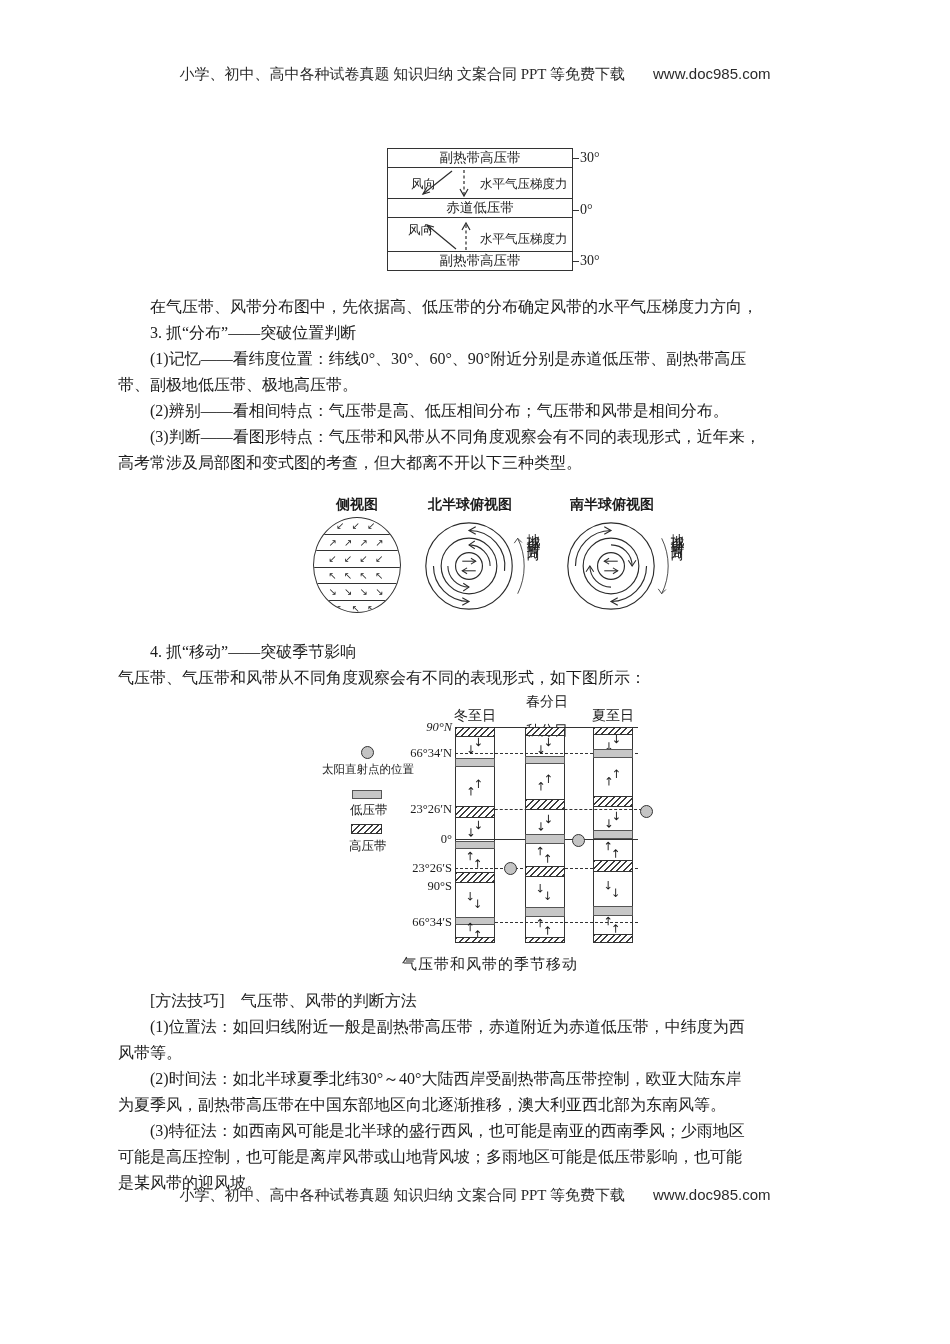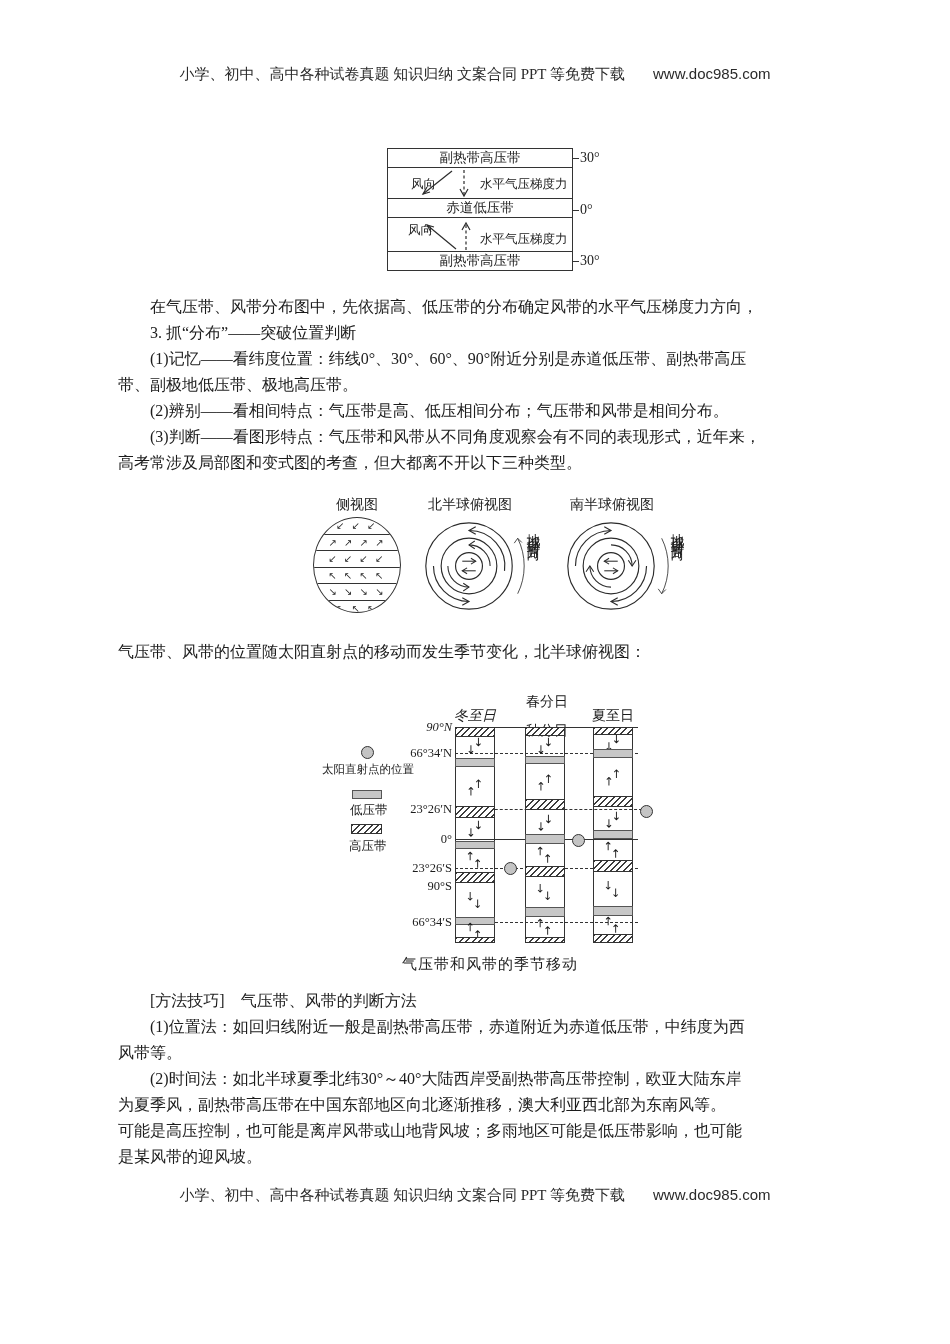--- a/index.html
+++ b/index.html
@@ -13,21 +13,21 @@
   .ind{padding-left:32px;}
   
   #pdg{left:387px;top:148px;width:186px;height:123px;border:1px solid #333;box-sizing:border-box;}
   #pdg .row{position:relative;border-bottom:1px solid #333;box-sizing:border-box;}
   #pdg .row:last-child{border-bottom:none;}
   #pdg .belt{text-align:center;font-size:13.5px;}
   .ticklbl{font-size:14px;font-family:"Liberation Serif",serif;}
   .tick{width:6px;height:1px;background:#333;}
   .dlab{font-size:12.5px;white-space:nowrap;}
   
-  .vtitle{font-size:14px;text-align:center;width:100px;}
+  .vtitle{font-size:14px;text-align:center;width:100px;font-weight:bold;}
   #sideview{left:313px;top:517px;width:88px;height:96px;border:1.3px solid #333;border-radius:50%;
             overflow:hidden;box-sizing:border-box;}
   #sideview .band{height:15.5px;line-height:15.5px;text-align:center;font-family:"DejaVu Sans",sans-serif;
                   font-size:10px;color:#222;letter-spacing:2px;}
   #sideview .band + .band{border-top:1px solid #333;}
   .vlabel{writing-mode:vertical-rl;text-orientation:upright;font-size:13.5px;letter-spacing:3px;height:96px;}
   
   .shead{font-size:14px;text-align:center;width:44px;white-space:nowrap;}
   .lat{left:352px;width:100px;text-align:right;font-size:12.5px;white-space:nowrap;height:14px;line-height:14px;}
   .hline{height:1px;background:#333;}
@@ -152,25 +152,26 @@
     <line x1="43" y1="55" x2="57" y2="55" stroke-width="1.1"></line>
     <polyline points="52,52 57,55 52,58" stroke-width="1.1"></polyline>
   </svg>
   <svg class="abs sv" style="left:652px;top:520px;" width="18" height="92" viewBox="0 0 26 96">
     <path d="M 14 88 A 90 90 0 0 0 14 8" stroke-width="1.2"></path>
     <polyline points="9,81 14,88 20,82" stroke-width="1.2"></polyline>
   </svg>
   <div class="abs vlabel" style="left:668px;top:522px;">地球自转方向</div>
 
   <div class="abs tblock" style="top:639px;">
-    <div class="line">气压带、风带的位置随太阳直射点的移动而发生季节变化，北半球俯视图：</div>
+    <div class="line ind">4. 抓“移动”——突破季节影响</div>
+    <div class="line">气压带、气压带和风带从不同角度观察会有不同的表现形式，如下图所示：</div>
   </div>
 
   <div class="abs shead" style="left:525px;top:693px;">春分日</div>
-  <div class="abs shead" style="left:453px;top:707px;font-style:italic;">冬至日</div>
+  <div class="abs shead" style="left:453px;top:707px;">冬至日</div>
   <div class="abs shead" style="left:525px;top:707px;margin-top:15px;">秋分日</div>
   <div class="abs shead" style="left:591px;top:707px;">夏至日</div>
 
   <div class="abs lat" style="top:720px;font-style:italic;">90°N</div>
   <div class="abs lat" style="top:746px;">66°34′N</div>
   <div class="abs lat" style="top:802px;">23°26′N</div>
   <div class="abs lat" style="top:832px;">0°</div>
   <div class="abs lat" style="top:861px;">23°26′S</div>
   <div class="abs lat" style="top:915px;">66°34′S</div>
   <div class="abs lat" style="top:879px;">90°S</div>
@@ -278,20 +279,21 @@
   <div class="abs legtxt" style="left:349px;top:838px;font-size:12.5px;">高压带</div>
 
   <div class="abs caption" style="left:390px;top:955px;">气压带和风带的季节移动</div>
 
   <div class="abs tblock" style="top:988px;">
     <div class="line ind">[方法技巧]　气压带、风带的判断方法</div>
     <div class="line ind">(1)位置法：如回归线附近一般是副热带高压带，赤道附近为赤道低压带，中纬度为西</div>
     <div class="line">风带等。</div>
     <div class="line ind">(2)时间法：如北半球夏季北纬30°～40°大陆西岸受副热带高压带控制，欧亚大陆东岸</div>
     <div class="line">为夏季风，副热带高压带在中国东部地区向北逐渐推移，澳大利亚西北部为东南风等。</div>
+    <div class="line ind">(3)特征法：如西南风可能是北半球的盛行西风，也可能是南亚的西南季风；少雨地区</div>
     <div class="line">可能是高压控制，也可能是离岸风带或山地背风坡；多雨地区可能是低压带影响，也可能</div>
     <div class="line">是某风带的迎风坡。</div>
   </div>
 
   <div class="abs hf" style="top:1186px;">
     <span>小学、初中、高中各种试卷真题 知识归纳 文案合同 PPT 等免费下载</span><span class="url">www.doc985.com</span>
   </div>
 
 </div>
 

